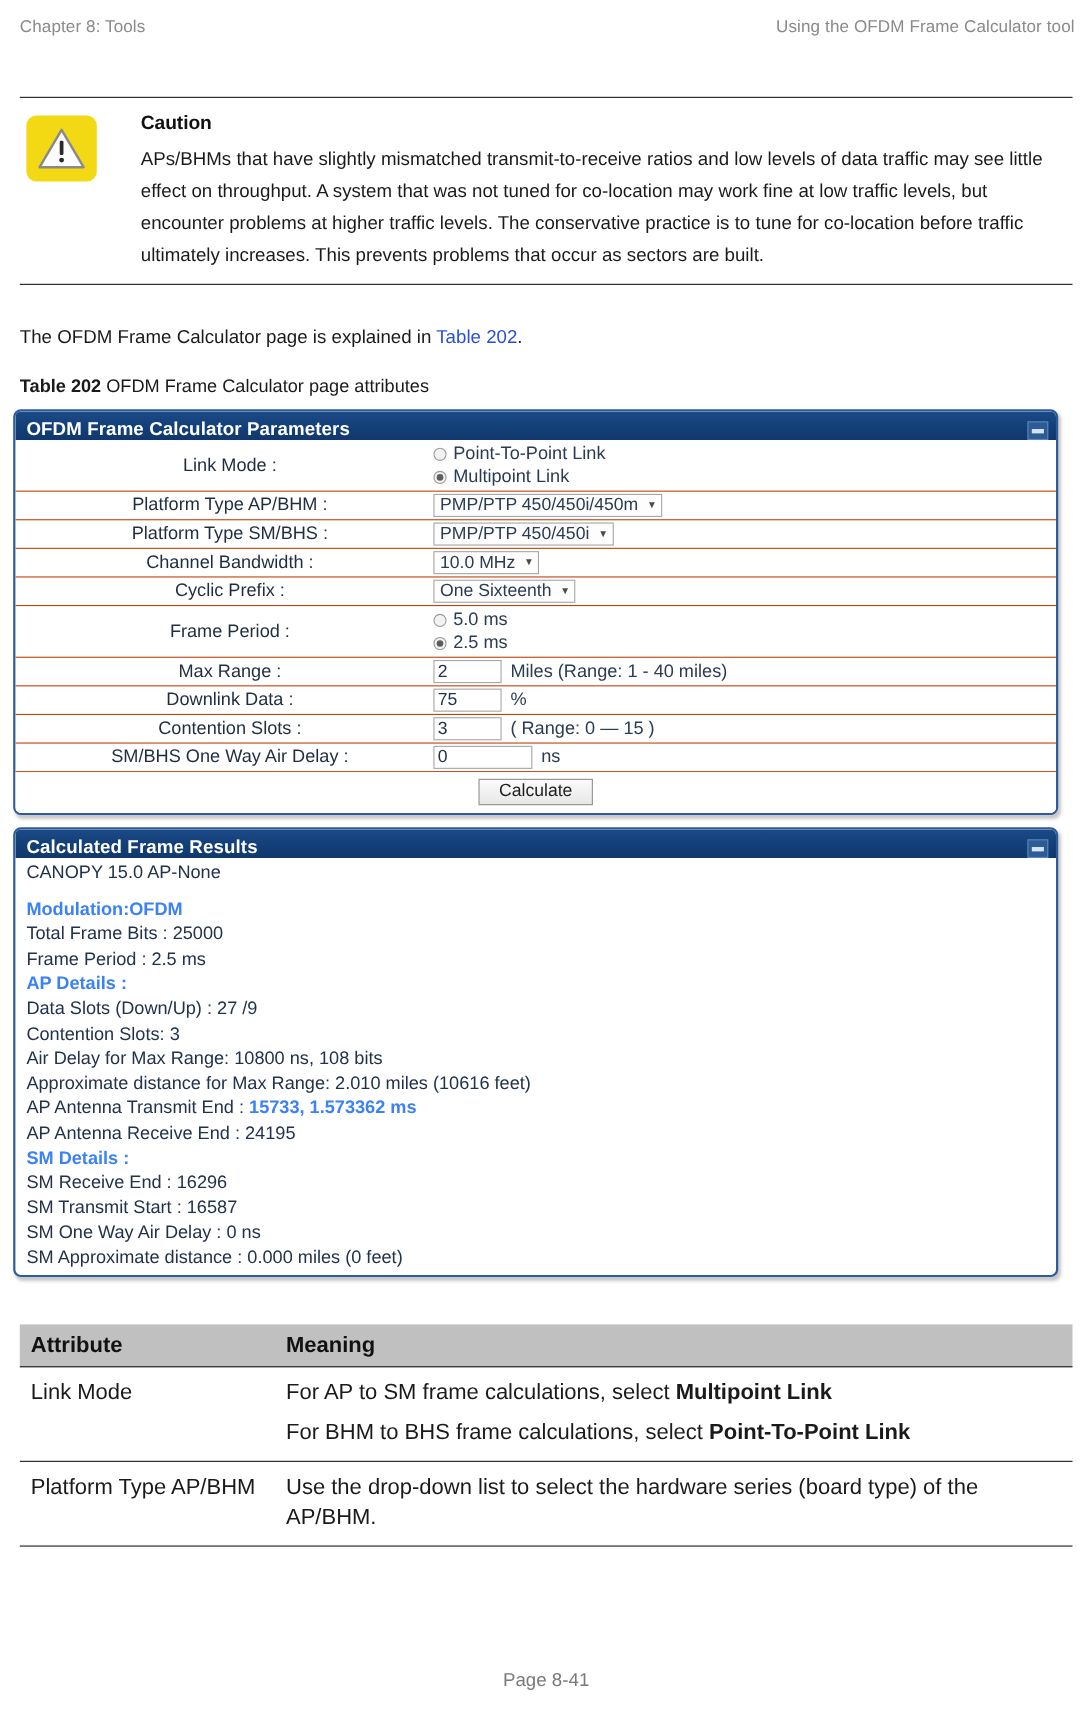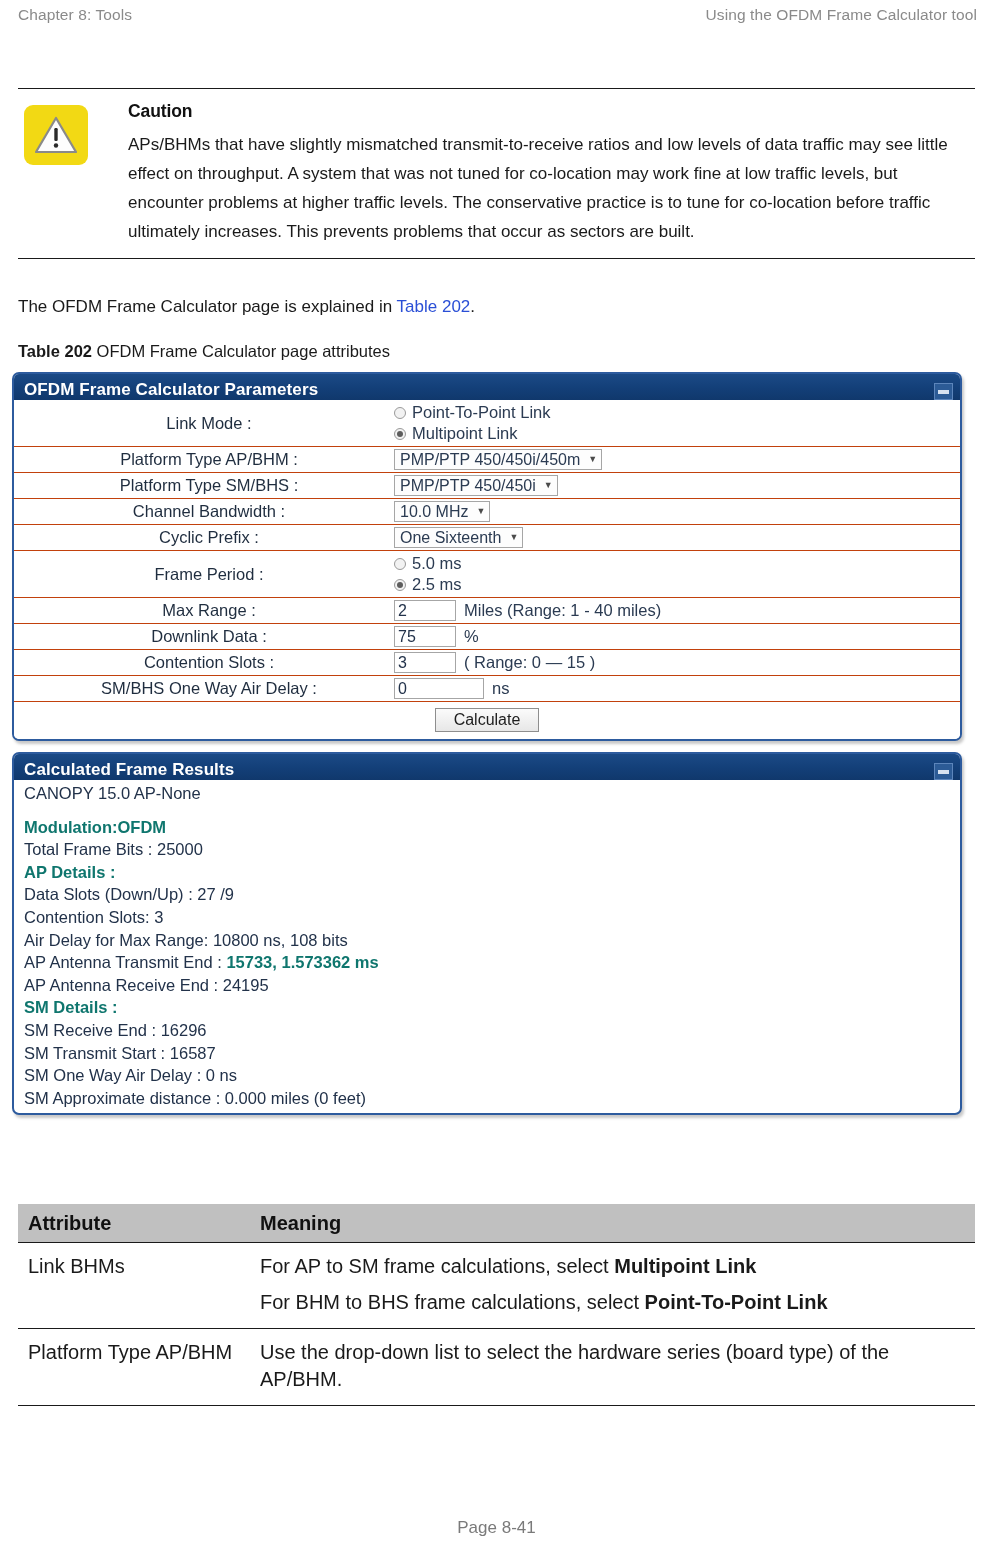--- a/index.html
+++ b/index.html
@@ -9,21 +9,21 @@
     height: 1556px;
     background:#ffffff;
     font-family: "Liberation Sans", sans-serif;
     color:#1a1a1a;
     position:relative;
     overflow:hidden;
   }
 
   
   .page-header{
-    position:absolute; top:0; left:0; width:993px; height:34px;
+    position:absolute; top:10px; left:0; width:993px; height:34px;
     display:flex; align-items:flex-start; justify-content:space-between;
     padding:6px 16px 0 18px;
     font-size:15.5px; color:#8a8a8a; letter-spacing:.1px;
   }
   .page-header .right{ text-align:right; }
 
   
   .caution{
     position:absolute; left:18px; top:88px; width:957px;
     border-top:1.6px solid #1a1a1a;
@@ -140,21 +140,21 @@
     border:1px solid #8e8e8e; background:linear-gradient(to bottom,#fbfbfb,#e7e7e7);
     padding:2px 18px; font-size:16px; color:#1d1d1d;
   }
 
   
   #results-panel{ margin-top:11px; }
   .results-body{
     padding:2px 0 4px 10px;
     font-size:16.5px; line-height:22.6px; color:#22324a;
   }
-  .results-body .b{ font-weight:bold; color:#0f766e; }
+  .results-body .b{ font-weight:bold; color:#3b82f6; }
   .results-body .spacer{ height:11px; }
 
   
   .attr-table{
     position:absolute; left:18px; top:1204px; width:957px;
     border-collapse:collapse;
     font-size:20px;
   }
   .attr-table th{
     background:#c0c0c0; text-align:left; font-weight:bold;
@@ -335,24 +335,26 @@
       <span>Calculated Frame Results</span>
       <span class="min-btn">
           <span></span>
         </span>
     </div>
     <div class="results-body" id="results-body">
         <div><span>CANOPY 15.0  AP-None</span></div>
         <div class="spacer"></div>
         <div><span class="b">Modulation:OFDM</span></div>
         <div><span>Total Frame Bits : 25000</span></div>
+        <div><span>Frame Period : 2.5 ms</span></div>
         <div><span class="b">AP Details :</span></div>
         <div><span>Data Slots (Down/Up) : 27 /9</span></div>
         <div><span>Contention Slots: 3</span></div>
         <div><span>Air Delay for Max Range: 10800 ns, 108 bits</span></div>
+        <div><span>Approximate distance for Max Range: 2.010 miles (10616 feet)</span></div>
         <div><span>AP Antenna Transmit End : </span><span class="b">15733, 1.573362 ms</span></div>
         <div><span>AP Antenna Receive End : 24195</span></div>
         <div><span class="b">SM Details :</span></div>
         <div><span>SM Receive End : 16296</span></div>
         <div><span>SM Transmit Start : 16587</span></div>
         <div><span>SM One Way Air Delay : 0 ns</span></div>
         <div><span>SM Approximate distance : 0.000 miles (0 feet)</span></div>
       </div>
   </div>
 
@@ -360,21 +362,21 @@
 
 <table class="attr-table">
   <thead>
     <tr>
       <th class="c1">Attribute</th>
       <th>Meaning</th>
     </tr>
   </thead>
   <tbody id="attr-body">
       <tr>
-        <td>Link BHMs</td>
+        <td>Link Mode</td>
         <td>
           <p><span>For AP to SM frame calculations, select </span><b>Multipoint Link</b></p>
           <p><span>For BHM to BHS frame calculations, select </span><b>Point-To-Point Link</b></p>
         </td>
       </tr>
       <tr>
         <td>Platform Type AP/BHM</td>
         <td>
           <p><span>Use the drop-down list to select the hardware series (board type) of the AP/BHM.</span></p>
         </td>

